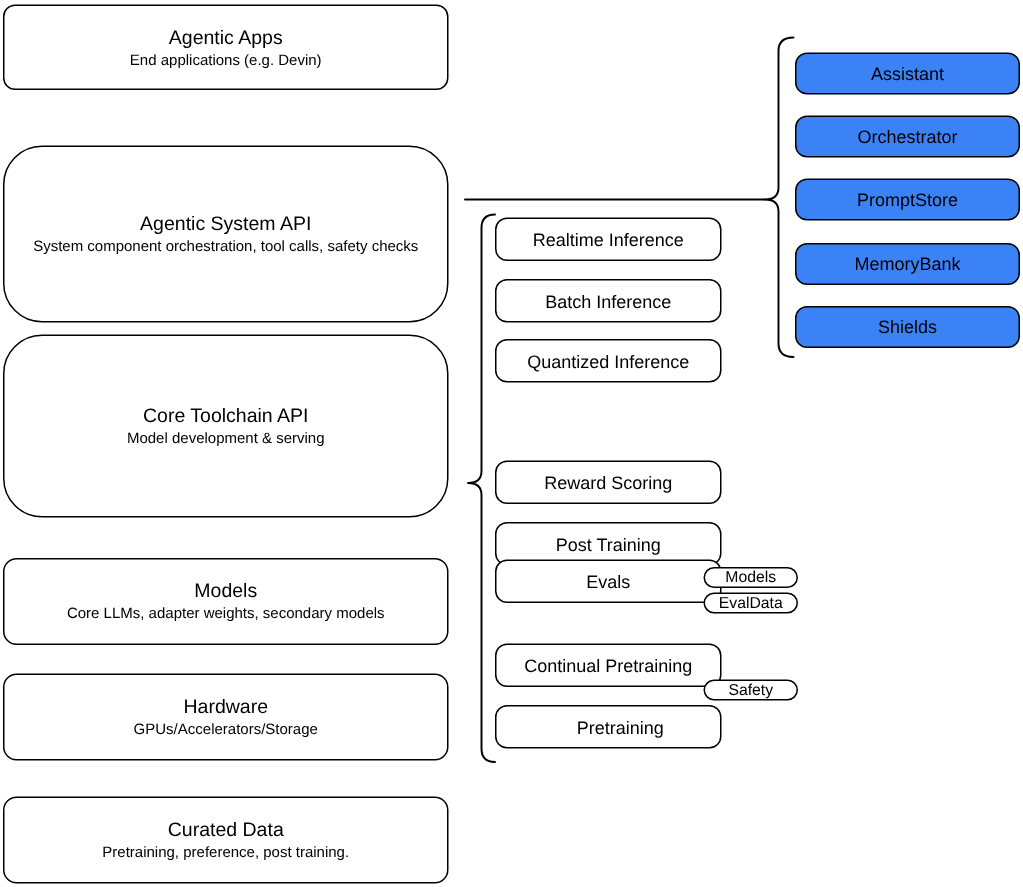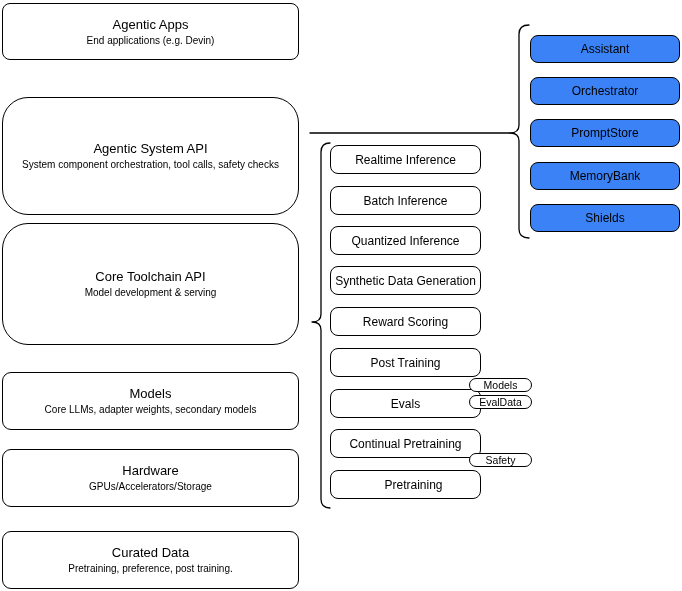--- a/index.html
+++ b/index.html
@@ -120,24 +120,23 @@
   </div>
 
   <div class="lbox" style="top:531px;height:58px;border-radius:9px;">
     <div class="title">Curated Data</div>
     <div class="subtitle">Pretraining, preference, post training.</div>
   </div>
 
   <div class="mbox" style="top:145px;">Realtime Inference</div>
   <div class="mbox" style="top:186px;">Batch Inference</div>
   <div class="mbox" style="top:226px;">Quantized Inference</div>
-  <div class="mbox" style="top:266px;">Synthetic Data Generation</div>
   <div class="mbox" style="top:307px;">Reward Scoring</div>
   <div class="mbox" style="top:348px;">Post Training</div>
-  <div class="mbox" style="top:389px;">Evals</div>
+  <div class="mbox" style="top:373px;">Evals</div>
   <div class="mbox" style="top:429px;">Continual Pretraining</div>
   <div class="mbox" style="top:470px;padding-left:16px;">Pretraining</div>
 
   <div class="pill" style="top:378px;">Models</div>
   <div class="pill" style="top:395px;">EvalData</div>
   <div class="pill" style="top:410px;margin-top:43px;">Safety</div>
 
   <div class="rbox" style="top:35px;">Assistant</div>
   <div class="rbox" style="top:77px;">Orchestrator</div>
   <div class="rbox" style="top:119px;">PromptStore</div>

